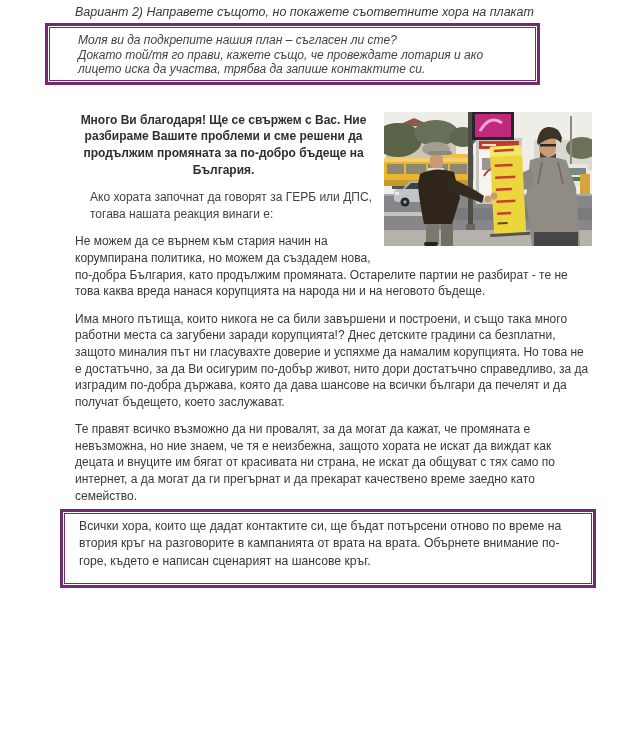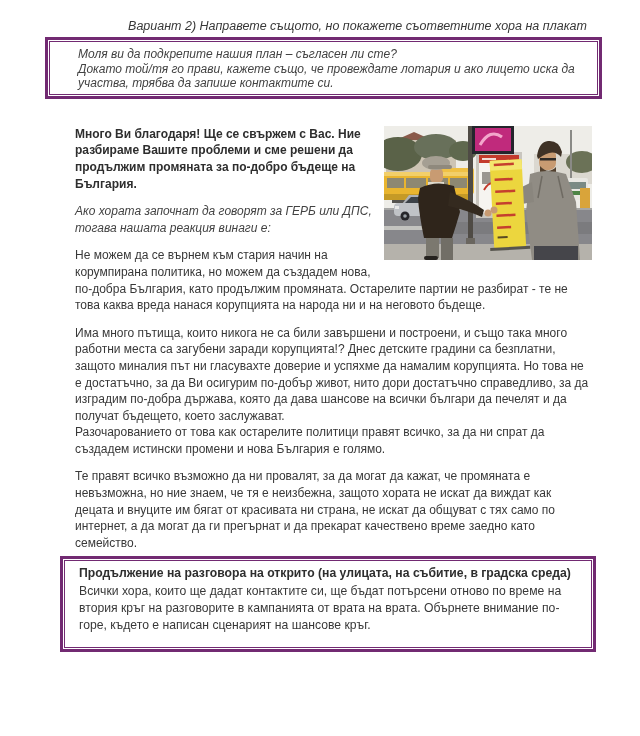--- a/index.html
+++ b/index.html
@@ -9,57 +9,56 @@
   html,body{margin:0;padding:0;}
   body{
     width:640px;height:736px;
     background:#ffffff;
     font-family:"Liberation Sans", sans-serif;
     color:var(--ink);
     overflow:hidden;
     -webkit-font-smoothing:antialiased;
   }
   .heading{
-    margin:18px 0 0 75px;
+    margin:4px 0 0 75px;
     font-size:12.5px;
     line-height:16px;
     font-style:italic;
     white-space:nowrap;
     color:#383838;
-    text-align:center;
   }
   .pbox{
     box-sizing:border-box;
     border:3px solid var(--purple);
     box-shadow: inset 0 0 0 1px #ffffff, inset 0 0 0 2px var(--purple);
     background:#ffffff;
   }
   .box-top{
     margin:3px 0 0 45px;
-    width:557px;
+    width:495px;
     padding:7px 14px 5px 30px;
     font-style:italic;
     font-size:12px;
     line-height:14.6px;
     color:#424242;
   }
   .box-top p{margin:0;}
   .box-top p.b{font-weight:bold;color:#333;}
   .main{
     margin:27px 0 0 75px;
     width:517px;
     font-size:12px;
     line-height:16.6px;
     color:#383838;
   }
   .main p{margin:11px 0 0 0;}
-  .main p:first-of-type{margin-top:12px;}
+  .main p:first-of-type{margin-top:12px;text-align:center;}
   .main p.nogap{margin-top:0;}
   .main p.b{font-weight:bold;color:#2e2e2e;}
-  .main p.it{font-style:italic;color:#424242;}
+  .main p.it{color:#424242;margin-left:15px;}
   .photo{
     float:right;
     width:208px;height:134px;
     margin:0 0 8px 12px;
     overflow:hidden;
     background:#eeede8;
   }
   .photo svg{display:block;}
   .box-bottom{
     margin:5px 0 0 60px;
@@ -209,24 +208,22 @@
     </div>
 
     <p class="b">Много Ви благодаря! Ще се свържем с Вас. Ние разбираме Вашите проблеми и сме решени да продължим промяната за по-добро бъдеще на България.</p>
 
     <p class="it">Ако хората започнат да говорят за ГЕРБ или ДПС, тогава нашата реакция винаги е:</p>
 
     <p>Не можем да се върнем към стария начин на корумпирана политика, но можем да създадем нова, по-добра България, като продължим промяната. Остарелите партии не разбират - те не това каква вреда нанася корупцията на народа ни и на неговото бъдеще.</p>
 
     <p>Има много пътища, които никога не са били завършени и построени, и също така много работни места са загубени заради корупцията!? Днес детските градини са безплатни, защото миналия път ни гласувахте доверие и успяхме да намалим корупцията. Но това не е достатъчно, за да Ви осигурим по-добър живот, нито дори достатъчно справедливо, за да изградим по-добра държава, която да дава шансове на всички българи да печелят и да получат бъдещето, което заслужават.</p>
 
-    <p class="nogap">Разочарованието от това как остарелите политици правят всичко, за да ни спрат да създадем истински промени и нова България е голямо.</p>
 
     <p>Те правят всичко възможно да ни провалят, за да могат да кажат, че промяната е невъзможна, но ние знаем, че тя е неизбежна, защото хората не искат да виждат как децата и внуците им бягат от красивата ни страна, не искат да общуват с тях само по интернет, а да могат да ги прегърнат и да прекарат качествено време заедно като семейство.</p>
 
   </div>
 
   <div class="pbox box-bottom">
-    <p class="b">Продължение на разговора на открито (на улицата, на събитие, в градска среда)</p>
     <p>Всички хора, които ще дадат контактите си, ще бъдат потърсени отново по време на втория кръг на разговорите в кампанията от врата на врата. Обърнете внимание по-горе, където е написан сценарият на шансове кръг.</p>
   </div>
 
 </div>
 
 </body></html>

